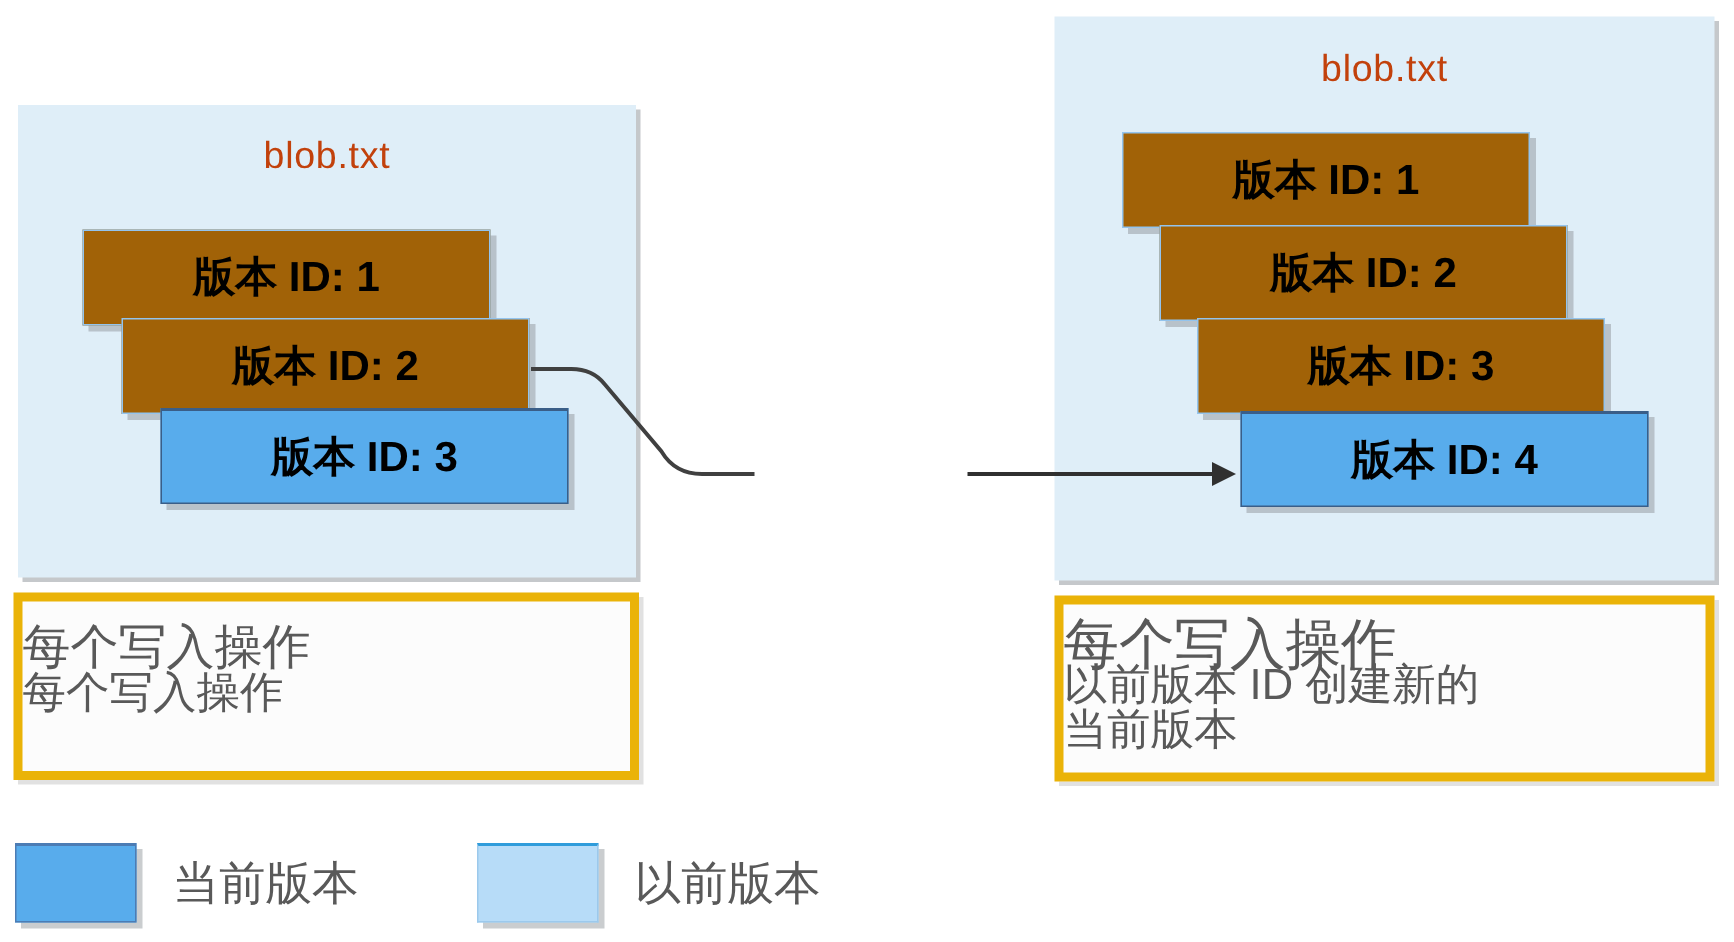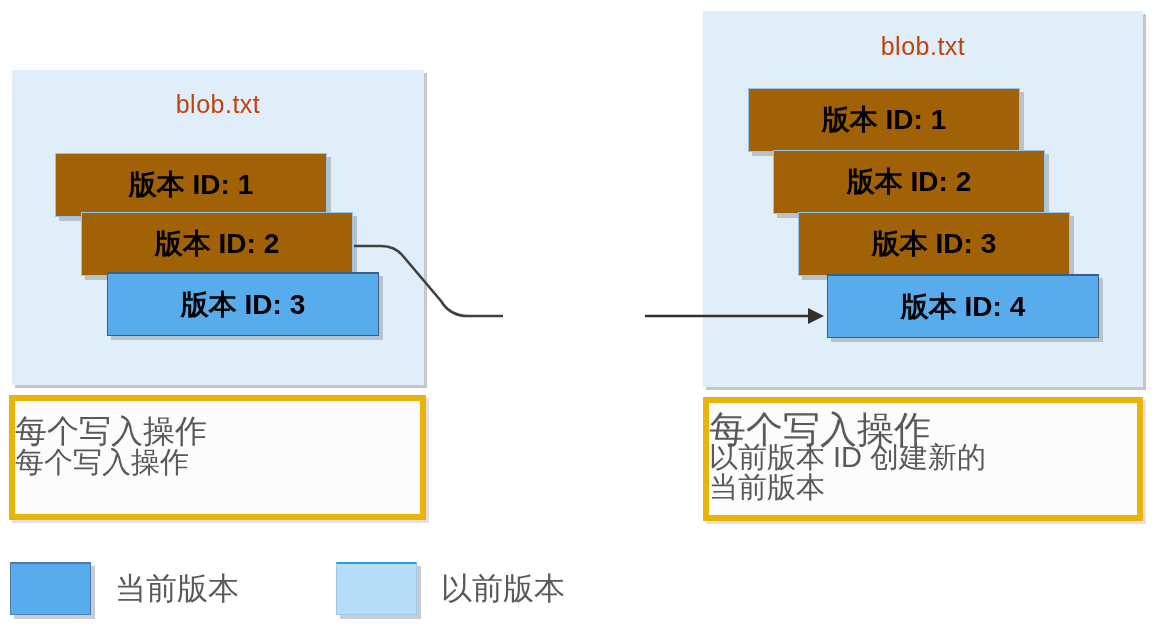--- a/index.html
+++ b/index.html
@@ -90,21 +90,21 @@
     text-align: center;
     font-size: 35px;
     color: #404040;
   }
   .legend-item {
     position: absolute;
     display: flex;
     align-items: center;
   }
   #legend-item-current  { left: 10px;  top: 562px; }
-  #legend-item-previous { left: 336px; top: 562px; }
+  #legend-item-previous { left: 318px; top: 562px; }
   .legend-swatch {
     box-sizing: border-box;
     width: 81px;
     height: 53px;
     box-shadow: 4px 4px 0 rgba(150,155,160,0.50);
   }
   .legend-swatch.current {
     background: #58ACEC;
     border: 1px solid #4C7CB4;
     border-top-width: 2px;

